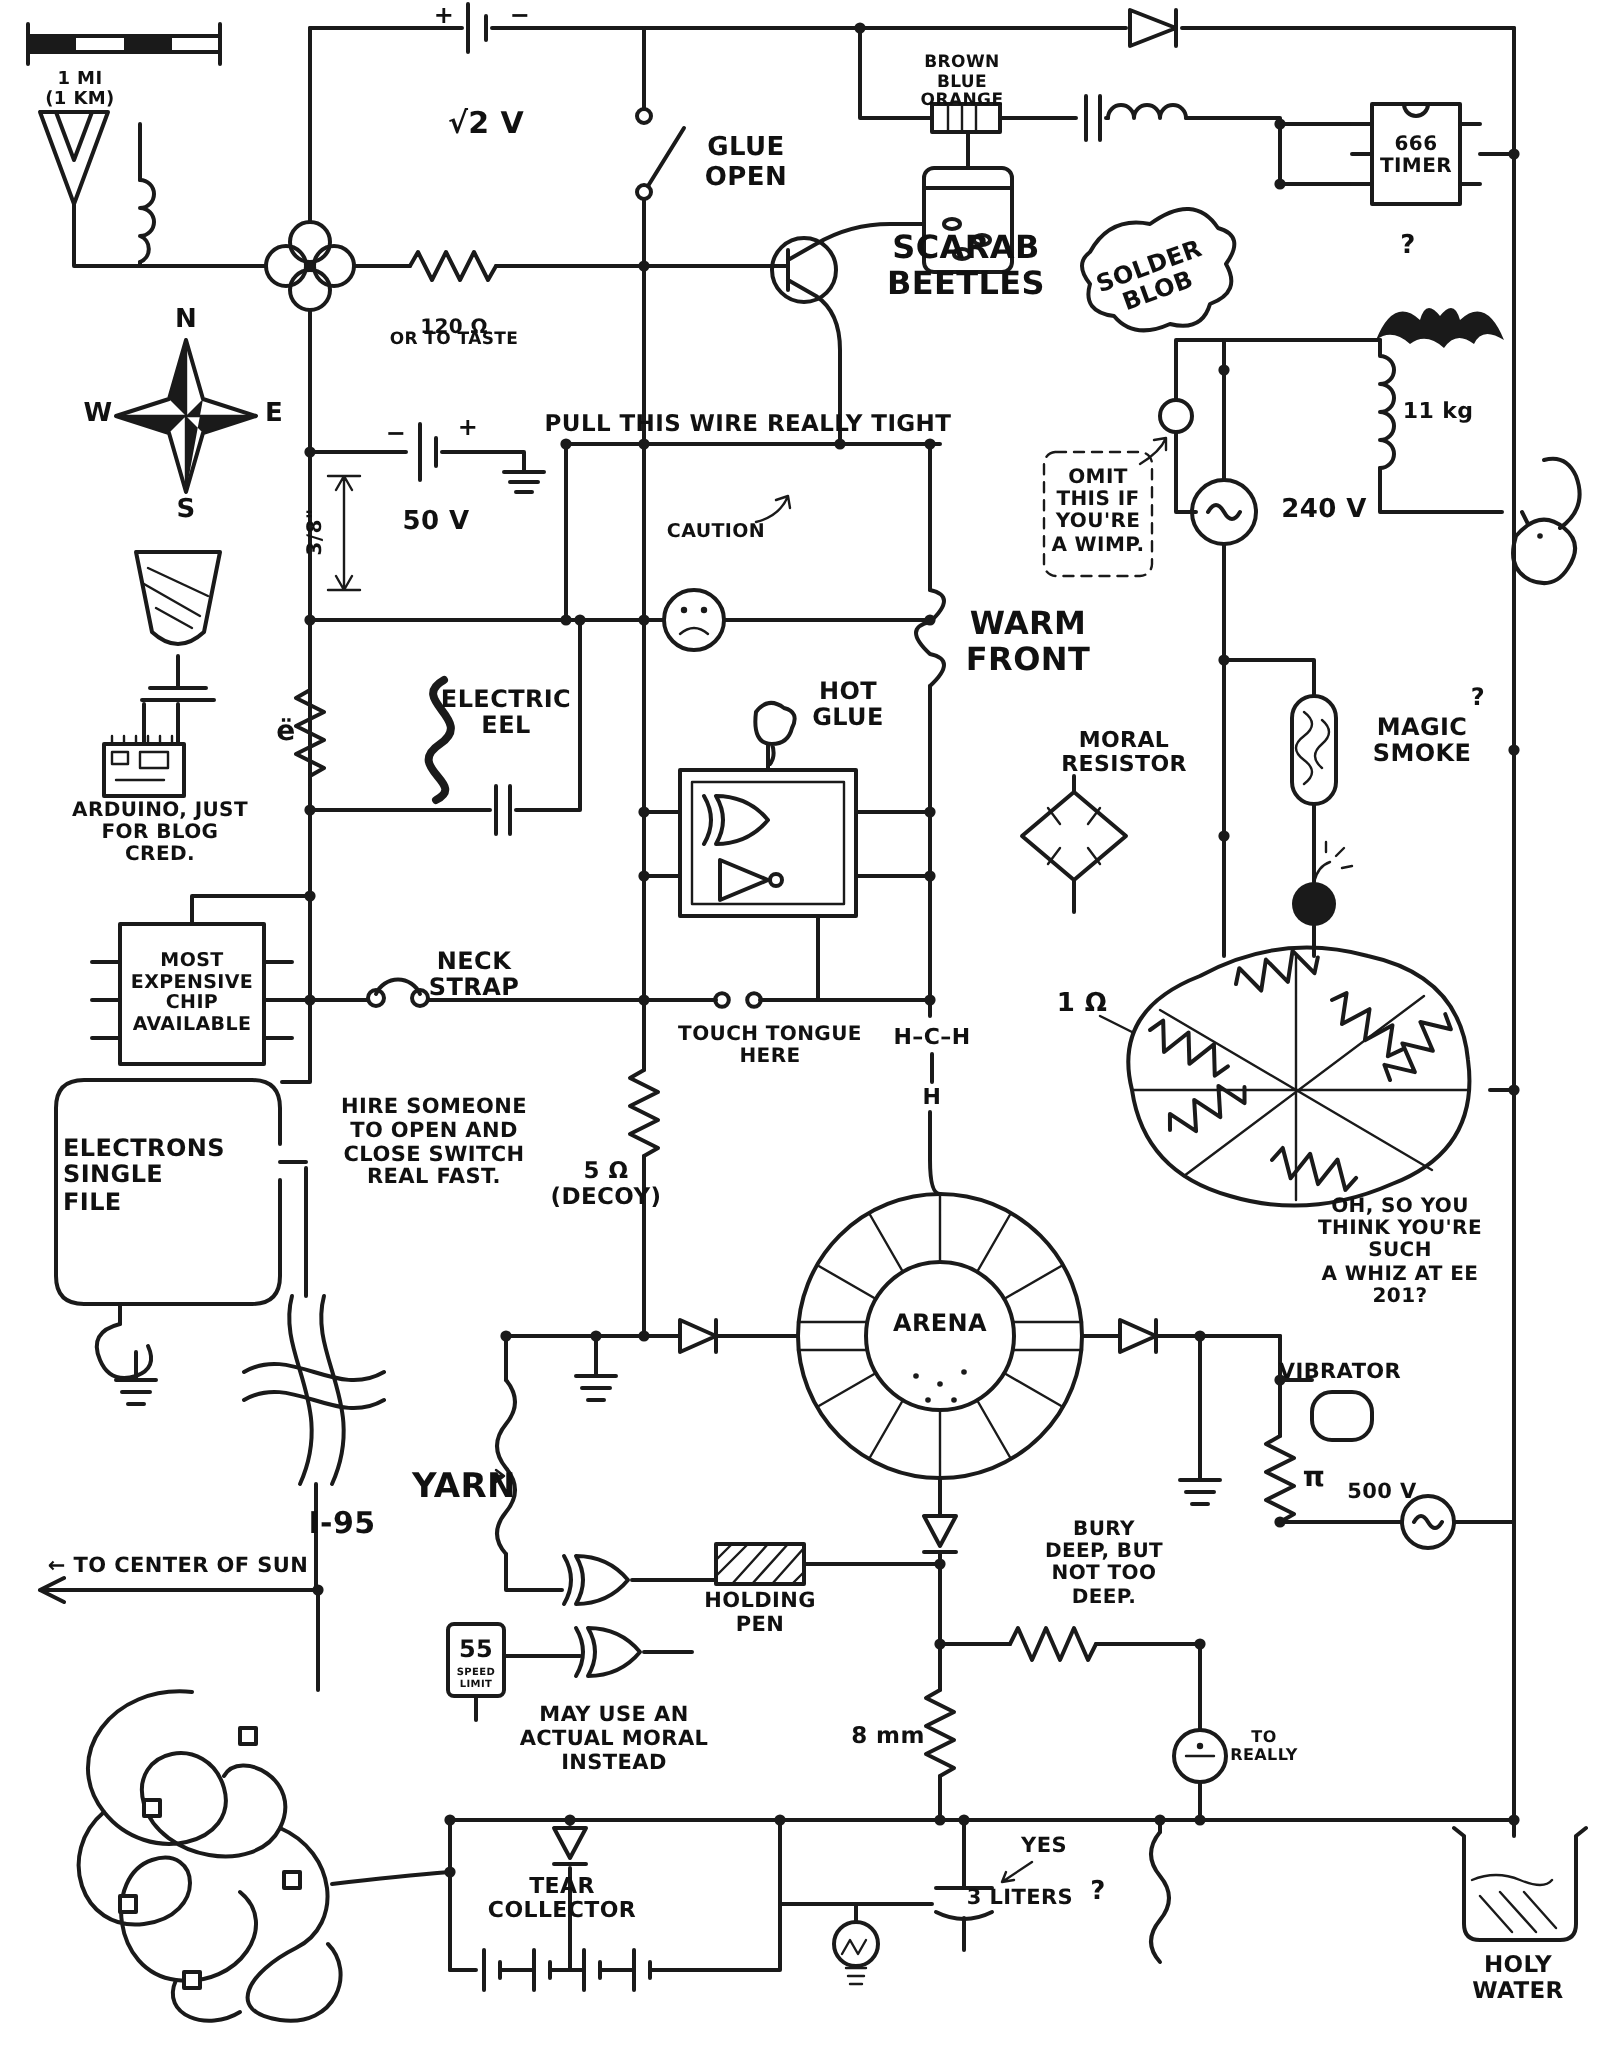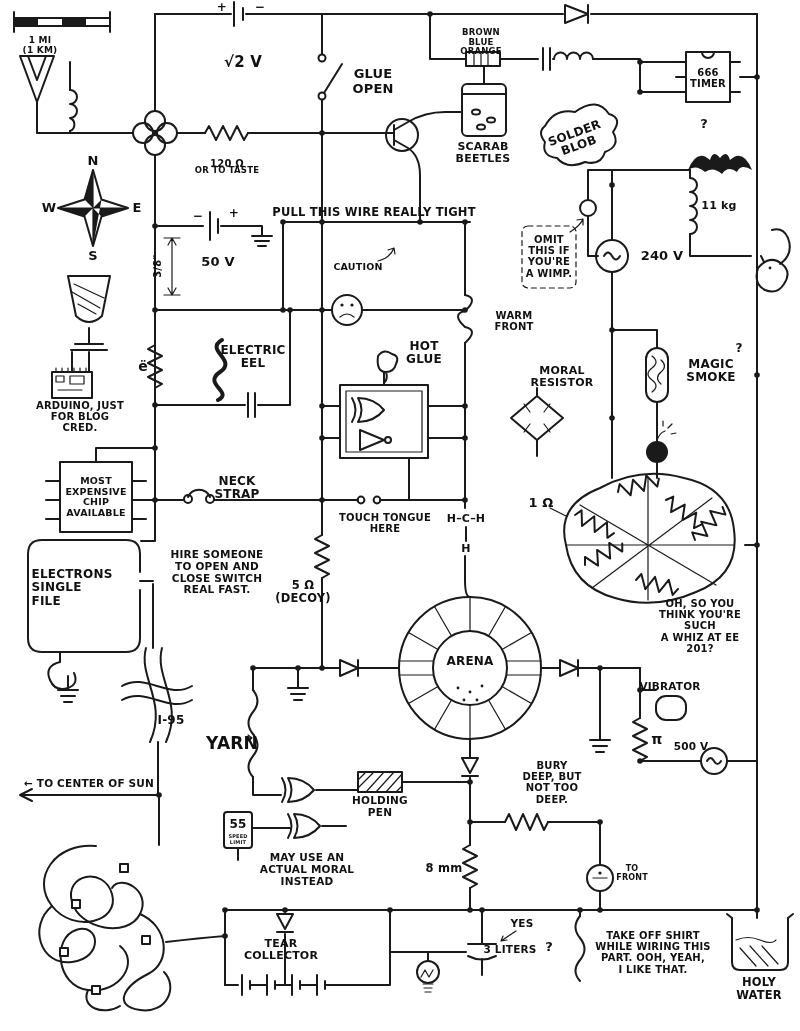--- a/index.html
+++ b/index.html
@@ -483,21 +483,21 @@
 <div class="lbl" style="left:260px;top:8px;font-size:12px">−</div>
 <div class="lbl" style="left:243px;top:62px;font-size:15px">√2 V</div>
 <div class="lbl" style="left:373px;top:82px;font-size:13px">GLUE
 OPEN</div>
 <div class="lbl" style="left:481px;top:42px;font-size:8.5px">BROWN
 BLUE
 ORANGE</div>
 <div class="lbl" style="left:708px;top:78px;font-size:10px">666
 TIMER</div>
 <div class="lbl" style="left:704px;top:124px;font-size:13px">?</div>
-<div class="lbl" style="left:483px;top:153px;font-size:11px">SCARAB
+<div class="lbl" style="left:483px;top:133px;font-size:16px">SCARAB
 BEETLES</div>
 <div class="lbl" style="left:577px;top:140px;font-size:12px;transform:translate(-50%,-50%) rotate(-20deg)">SOLDER
 BLOB</div>
 <div class="lbl" style="left:227px;top:164px;font-size:10px">120 Ω</div>
 <div class="lbl" style="left:227px;top:171px;font-size:8.5px">OR TO TASTE</div>
 <div class="lbl" style="left:93px;top:161px;font-size:13px">N</div>
 <div class="lbl" style="left:49px;top:208px;font-size:13px">W</div>
 <div class="lbl" style="left:137px;top:208px;font-size:13px">E</div>
 <div class="lbl" style="left:93px;top:256px;font-size:13px">S</div>
 <div class="lbl" style="left:374px;top:212px;font-size:11.5px">PULL THIS WIRE REALLY TIGHT</div>
@@ -505,21 +505,21 @@
 <div class="lbl" style="left:234px;top:214px;font-size:12px">+</div>
 <div class="lbl" style="left:218px;top:262px;font-size:13px">50 V</div>
 <div class="lbl" style="left:158px;top:266px;font-size:10px;transform:translate(-50%,-50%) rotate(-90deg)">3/8"</div>
 <div class="lbl" style="left:358px;top:267px;font-size:9.5px">CAUTION</div>
 <div class="lbl" style="left:549px;top:256px;font-size:10px">OMIT
 THIS IF
 YOU'RE
 A WIMP.</div>
 <div class="lbl" style="left:662px;top:256px;font-size:13px">240 V</div>
 <div class="lbl" style="left:719px;top:206px;font-size:11px">11 kg</div>
-<div class="lbl" style="left:514px;top:321px;font-size:10px">WARM
+<div class="lbl" style="left:514px;top:321px;font-size:16px">WARM
 FRONT</div>
 <div class="lbl" style="left:424px;top:353px;font-size:12px">HOT
 GLUE</div>
 <div class="lbl" style="left:253px;top:357px;font-size:12px">ELECTRIC
 EEL</div>
 <div class="lbl" style="left:143px;top:367px;font-size:14px">ë</div>
 <div class="lbl" style="left:80px;top:417px;font-size:10px">ARDUINO, JUST
 FOR BLOG
 CRED.</div>
 <div class="lbl" style="left:562px;top:377px;font-size:11px">MORAL
@@ -544,46 +544,42 @@
 <div class="lbl" style="left:217px;top:572px;font-size:10.5px">HIRE SOMEONE
 TO OPEN AND
 CLOSE SWITCH
 REAL FAST.</div>
 <div class="lbl" style="left:303px;top:592px;font-size:11.5px">5 Ω
 (DECOY)</div>
 <div class="lbl" style="left:700px;top:626px;font-size:10px">OH, SO YOU
 THINK YOU'RE SUCH
 A WHIZ AT EE 201?</div>
 <div class="lbl" style="left:470px;top:662px;font-size:12px">ARENA</div>
-<div class="lbl" style="left:171px;top:721px;font-size:12px">I-95</div>
+<div class="lbl" style="left:171px;top:762px;font-size:15px">I-95</div>
 <div class="lbl" style="left:232px;top:744px;font-size:17px">YARN</div>
 <div class="lbl" style="left:670px;top:687px;font-size:10.5px">VIBRATOR</div>
 <div class="lbl" style="left:657px;top:740px;font-size:14px">π</div>
 <div class="lbl" style="left:691px;top:747px;font-size:10.5px">500 V</div>
 <div class="lbl" style="left:89px;top:784px;font-size:10.5px">← TO CENTER OF SUN</div>
 <div class="lbl" style="left:380px;top:807px;font-size:10.5px">HOLDING
 PEN</div>
 <div class="lbl" style="left:238px;top:825px;font-size:12px">55</div>
 <div class="lbl" style="left:238px;top:840px;font-size:5px">SPEED
 LIMIT</div>
 <div class="lbl" style="left:307px;top:870px;font-size:10.5px">MAY USE AN
 ACTUAL MORAL
 INSTEAD</div>
 <div class="lbl" style="left:552px;top:782px;font-size:10px">BURY
 DEEP, BUT
 NOT TOO
 DEEP.</div>
 <div class="lbl" style="left:444px;top:868px;font-size:11.5px">8 mm</div>
 <div class="lbl" style="left:632px;top:874px;font-size:8px">TO
-FRONT</div>
+REALLY</div>
 <div class="lbl" style="left:522px;top:924px;font-size:10.5px">YES</div>
 <div class="lbl" style="left:510px;top:950px;font-size:10.5px">3 LITERS</div>
 <div class="lbl" style="left:549px;top:947px;font-size:13px">?</div>
-<div class="lbl" style="left:653px;top:952px;font-size:10px">TAKE OFF SHIRT
-WHILE WIRING THIS
-PART. OOH, YEAH,
-I LIKE THAT.</div>
 <div class="lbl" style="left:281px;top:950px;font-size:11px">TEAR
 COLLECTOR</div>
 <div class="lbl" style="left:759px;top:989px;font-size:11.5px">HOLY
 WATER</div>
 
 </div>
 
 </body></html>

